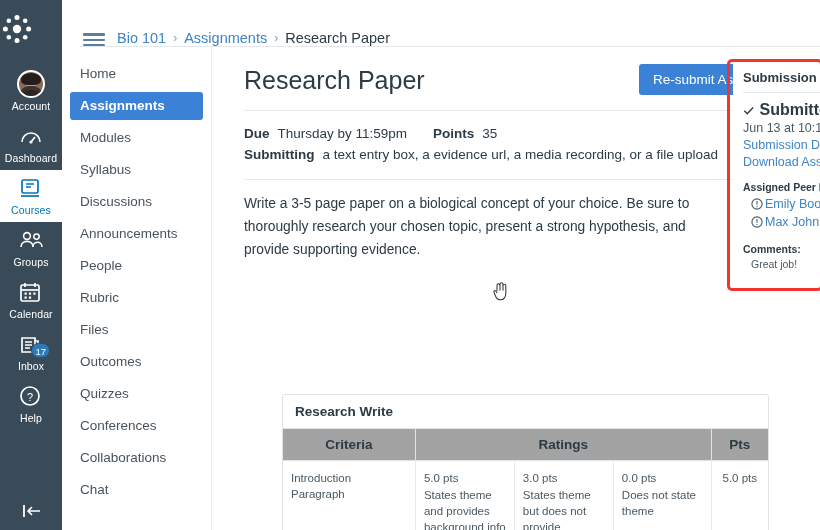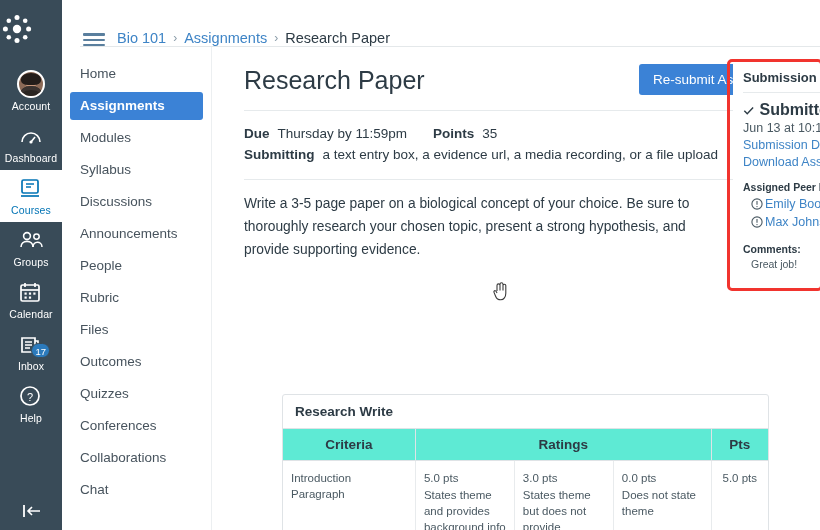--- a/index.html
+++ b/index.html
@@ -171,21 +171,21 @@
     background: #fff;
     overflow: hidden;
   }
   .rubric-head {
     padding: 9px 12px;
     font-size: 13.5px; font-weight: bold; color: #2d3b45;
     border-bottom: 1px solid #dfe3e6;
   }
   .rubric-table { width: 100%; border-collapse: collapse; }
   .rubric-table th {
-    background: #5eead4;
+    background: #a3a3a3;
     font-size: 13.5px; font-weight: bold; color: #2d3b45;
     padding: 8px 6px;
     border-right: 1px solid #dfe3e6;
     border-bottom: 1px solid #dfe3e6;
     text-align: center;
   }
   .rubric-table th:last-child { border-right: none; }
   .rubric-table td {
     font-size: 11.5px; line-height: 16px; color: #4a5962;
     padding: 9px 8px;

